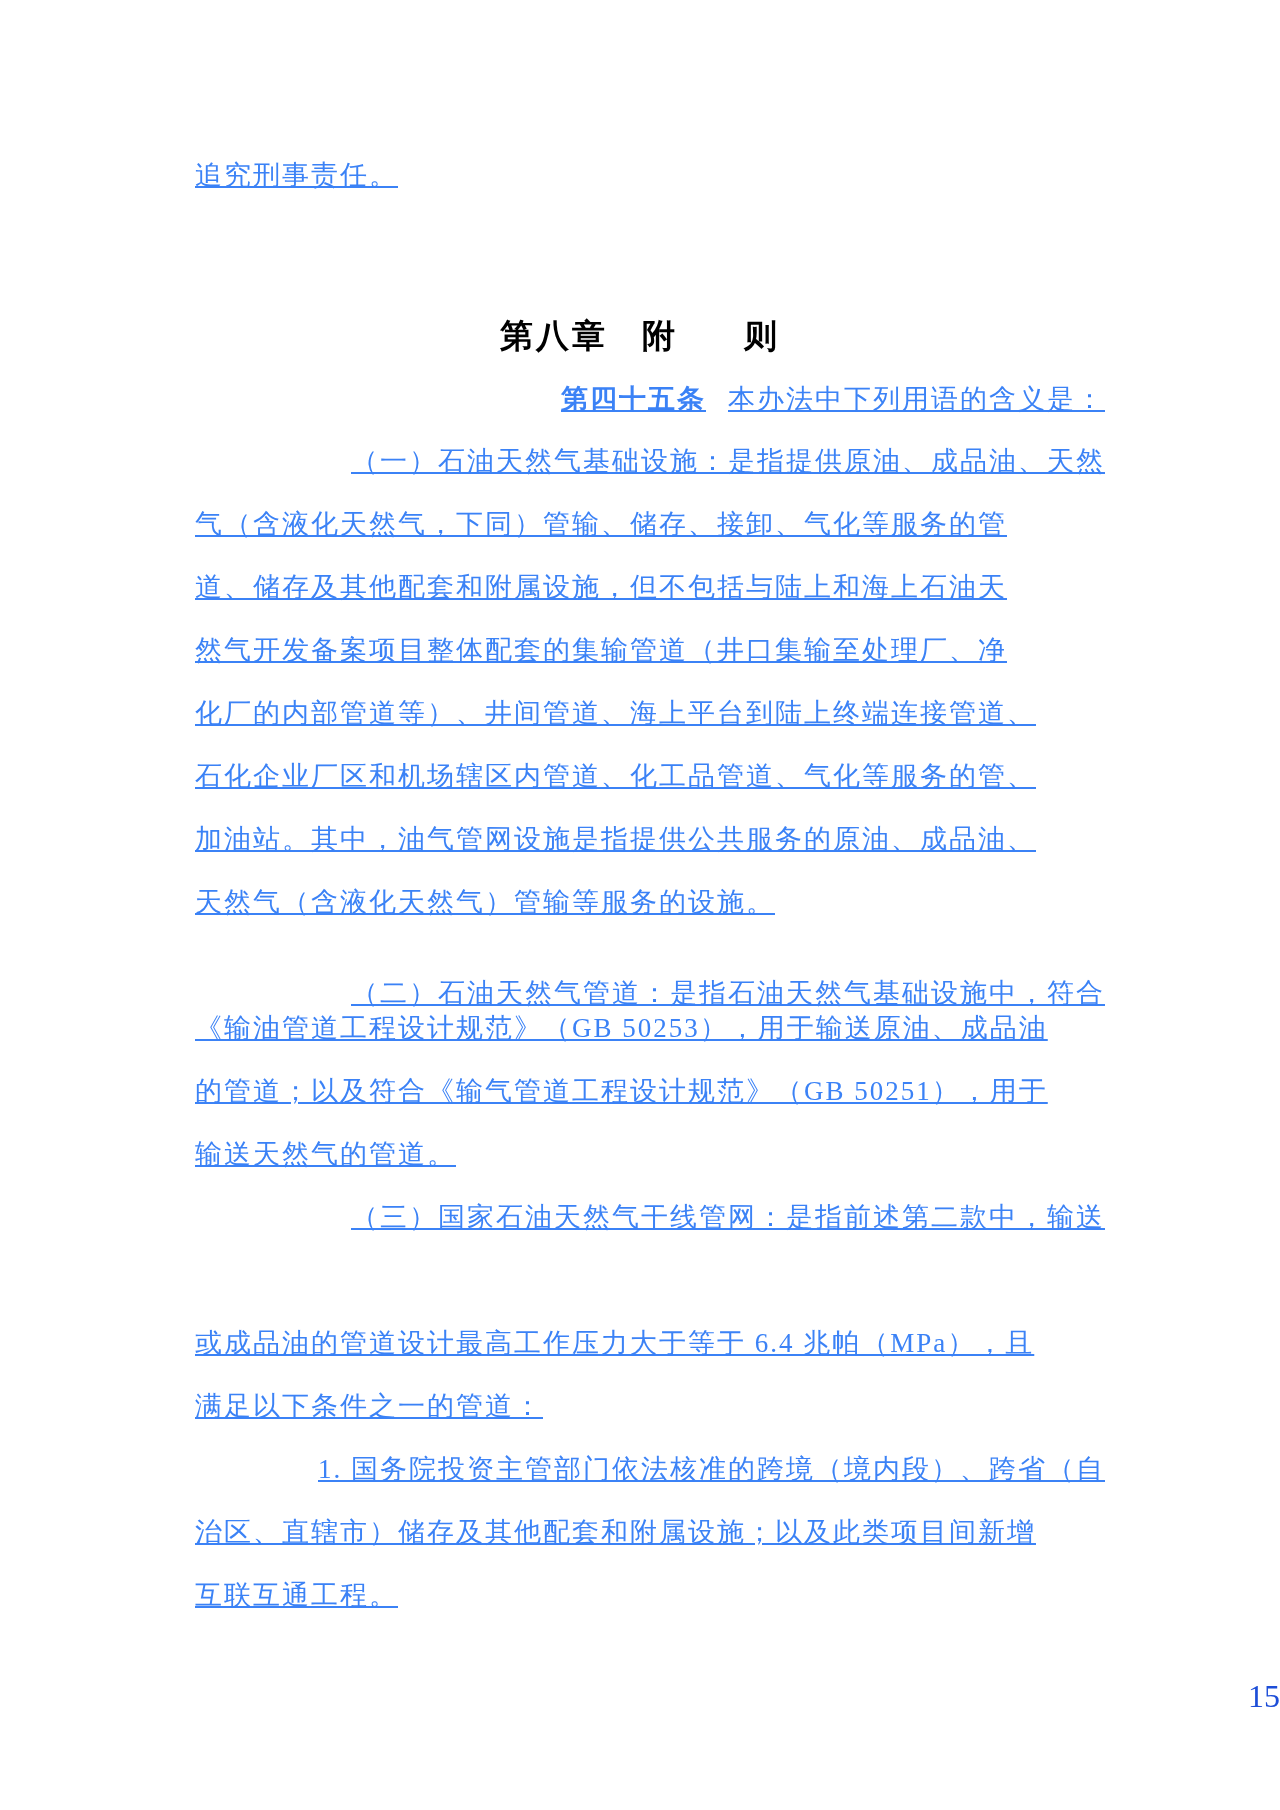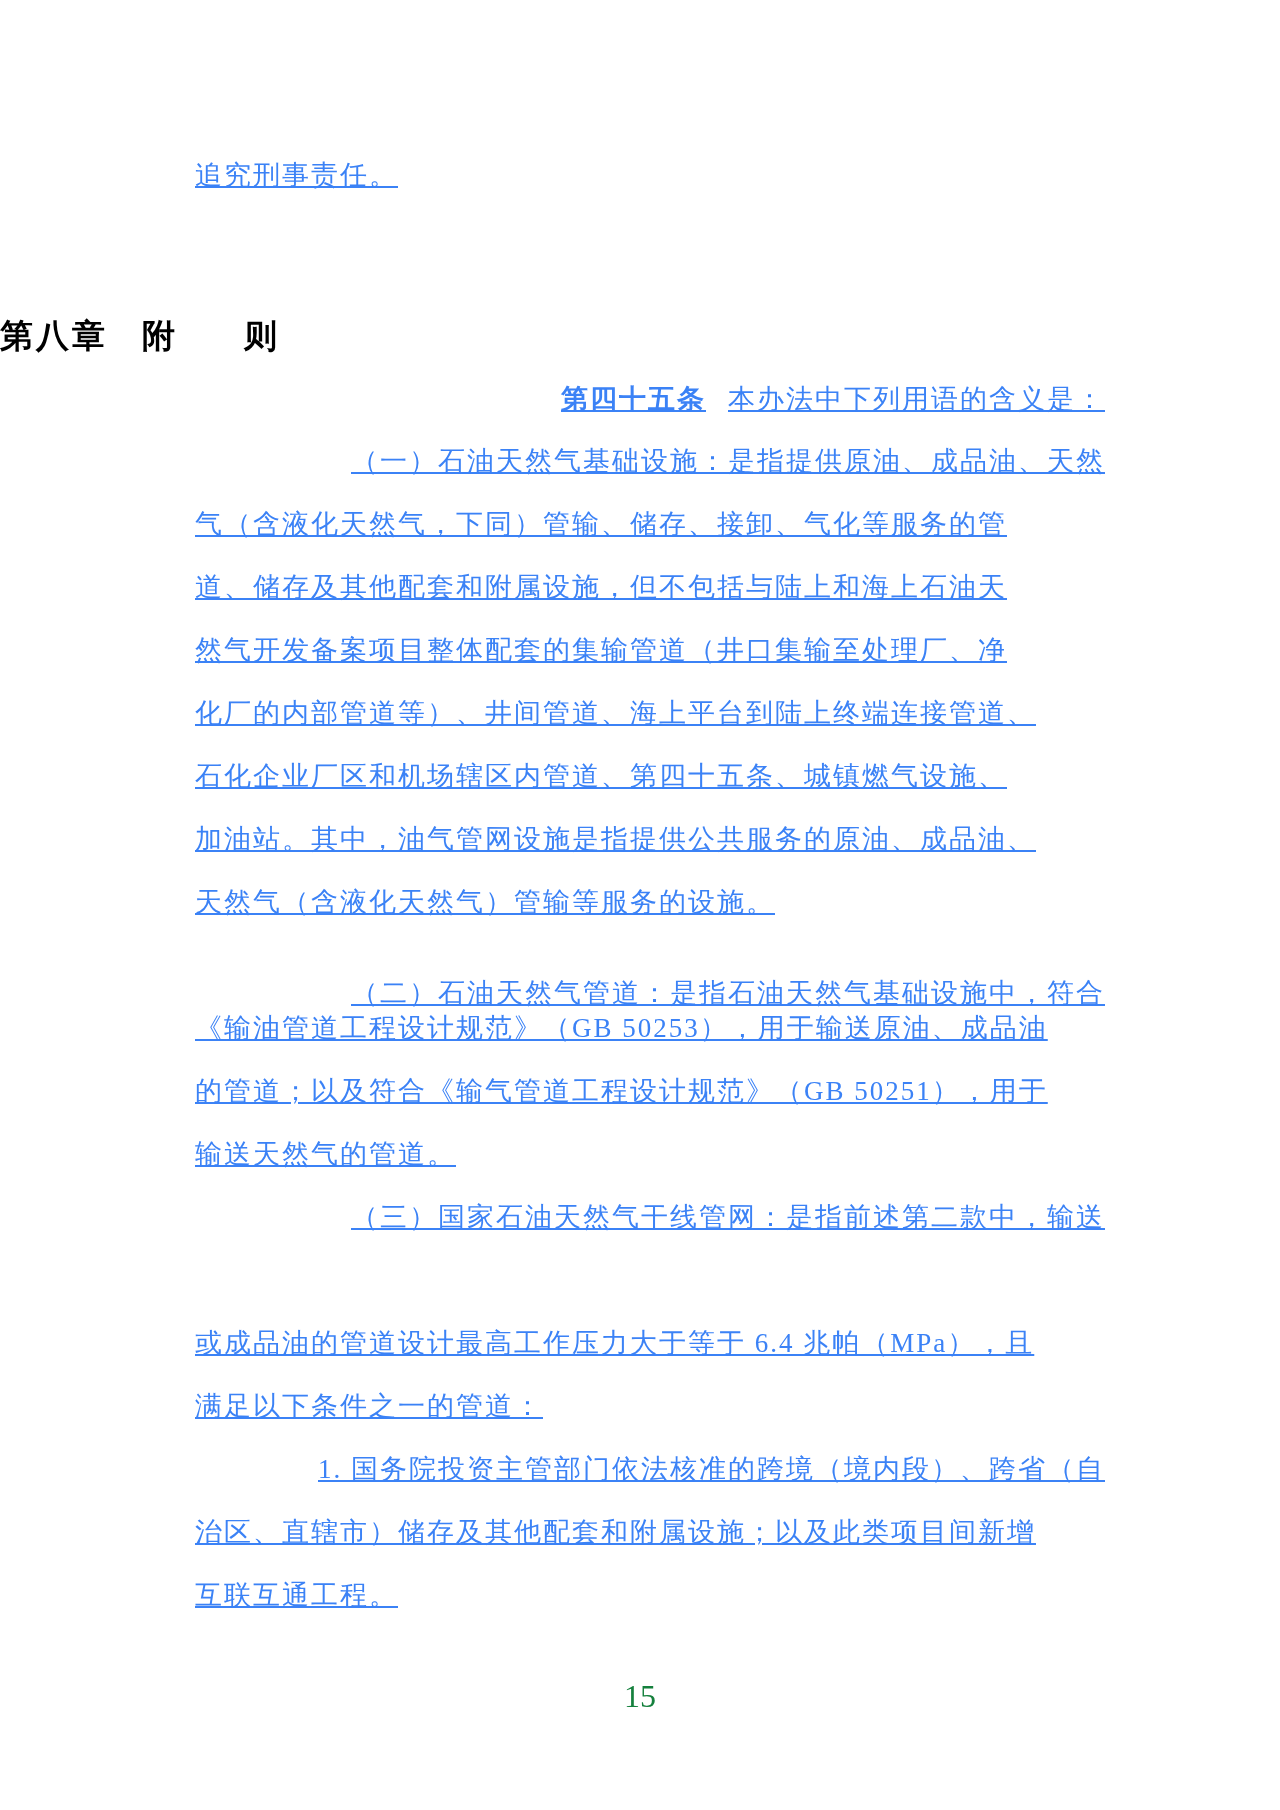--- a/index.html
+++ b/index.html
@@ -35,38 +35,38 @@
   .bold-label {
     font-weight: bold;
     margin-right: 22px;
   }
   .chapter-heading {
     position: absolute;
     left: 0;
     width: 1280px;
     height: 63px;
     line-height: 63px;
-    text-align: left;
+    text-align: center;
     font-size: 33px;
     font-weight: bold;
     letter-spacing: 3px;
     color: #000000;
   }
   .chapter-heading .title-part-1 { margin-left: 34px; }
   .chapter-heading .title-part-2 { margin-left: 66px; }
   .page-number {
     position: absolute;
     left: 0;
     top: 1665px;
     width: 1280px;
     height: 63px;
     line-height: 63px;
-    text-align: center;
+    text-align: right;
     font-size: 32px;
-    color: #15803d;
+    color: #1d4ed8;
   }
 </style>
 </head>
 <body>
 
 <div class="page">
 
   <div class="line" style="top:144px">追究刑事责任。</div>
 
   <div class="chapter-heading" style="top:305px">
@@ -75,21 +75,21 @@
 
   <div class="line indent" style="top:368px">
     <span class="bold-label">第四十五条</span><span>本办法中下列用语的含义是：</span>
   </div>
 
   <div class="line indent" style="top:430px">（一）石油天然气基础设施：是指提供原油、成品油、天然</div>
   <div class="line" style="top:493px">气（含液化天然气，下同）管输、储存、接卸、气化等服务的管</div>
   <div class="line" style="top:556px">道、储存及其他配套和附属设施，但不包括与陆上和海上石油天</div>
   <div class="line" style="top:619px">然气开发备案项目整体配套的集输管道（井口集输至处理厂、净</div>
   <div class="line" style="top:682px">化厂的内部管道等）、井间管道、海上平台到陆上终端连接管道、</div>
-  <div class="line" style="top:745px">石化企业厂区和机场辖区内管道、第四十五条、城镇燃气设施、</div>
+  <div class="line" style="top:745px">石化企业厂区和机场辖区内管道、化工品管道、气化等服务的管、</div>
   <div class="line" style="top:808px">加油站。其中，油气管网设施是指提供公共服务的原油、成品油、</div>
   <div class="line" style="top:871px">天然气（含液化天然气）管输等服务的设施。</div>
 
   <div class="line indent" style="top:962px">（二）石油天然气管道：是指石油天然气基础设施中，符合</div>
   <div class="line" style="top:997px">《输油管道工程设计规范》（GB 50253），用于输送原油、成品油</div>
   <div class="line" style="top:1060px">的管道；以及符合《输气管道工程设计规范》（GB 50251），用于</div>
   <div class="line" style="top:1123px">输送天然气的管道。</div>
 
   <div class="line indent" style="top:1186px">（三）国家石油天然气干线管网：是指前述第二款中，输送</div>
   <div class="line" style="top:1312px">或成品油的管道设计最高工作压力大于等于 6.4 兆帕（MPa），且</div>

